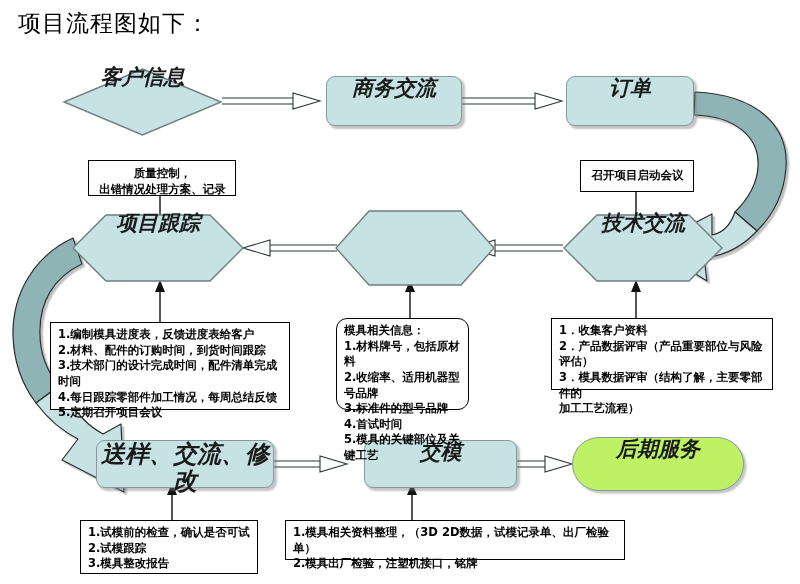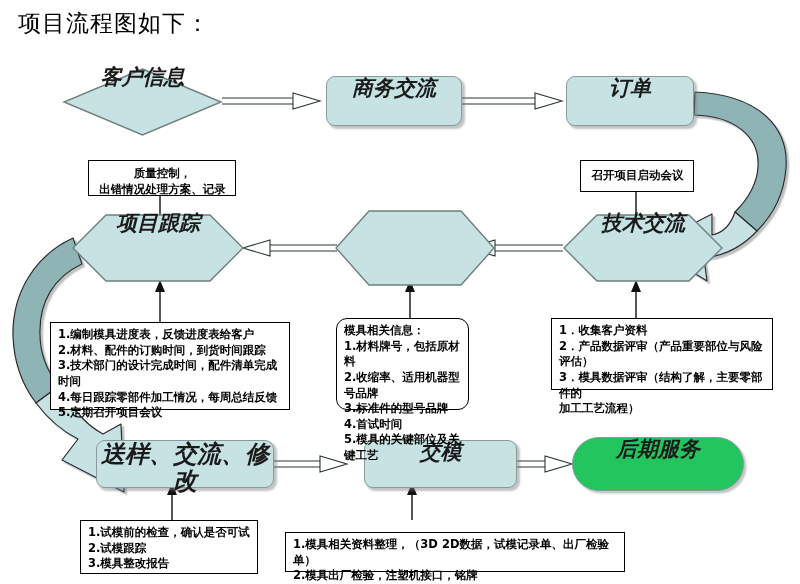--- a/index.html
+++ b/index.html
@@ -45,21 +45,21 @@
     font-style: italic;
   }
   .node-rect {
     background: #c6e2e3;
     border: 1.3px solid #8a9a9b;
     border-radius: 9px;
     box-shadow: 2.5px 2.5px 2px rgba(120,125,128,0.45);
     font-size: 21px;
   }
   .node-pill {
-    background: #22c55e;
+    background: #bef264;
     border: 1.3px solid #8a9a9b;
     border-radius: 40px;
     box-shadow: 2.5px 2.5px 2px rgba(120,125,128,0.45);
     font-size: 21px;
   }
   .node-poly { background: transparent; border: 0; box-shadow: none; }
   .node-poly svg { position: absolute; left: 0; top: 0; }
   .node-poly .lbl { position: relative; z-index: 2; font-size: 21px; }
 
   
@@ -239,16 +239,16 @@
 
   <div class="annot" style="left:551px; top:318px; width:222px; height:72px;">1．收集客户资料
 2．产品数据评审（产品重要部位与风险评估）
 3．模具数据评审（结构了解，主要零部件的
     加工工艺流程）</div>
 
   <div class="annot" style="left:80px; top:520px; width:178px; height:54px;">1.试模前的检查，确认是否可试
 2.试模跟踪
 3.模具整改报告</div>
 
-  <div class="annot" style="left:285px; top:520px; width:340px; height:40px;margin-top:12px;">1.模具相关资料整理，（3D 2D数据，试模记录单、出厂检验单）
+  <div class="annot" style="left:285px; top:520px; width:340px; height:40px;">1.模具相关资料整理，（3D 2D数据，试模记录单、出厂检验单）
 2.模具出厂检验，注塑机接口，铭牌</div>
 
 </div>
 
 </body></html>

